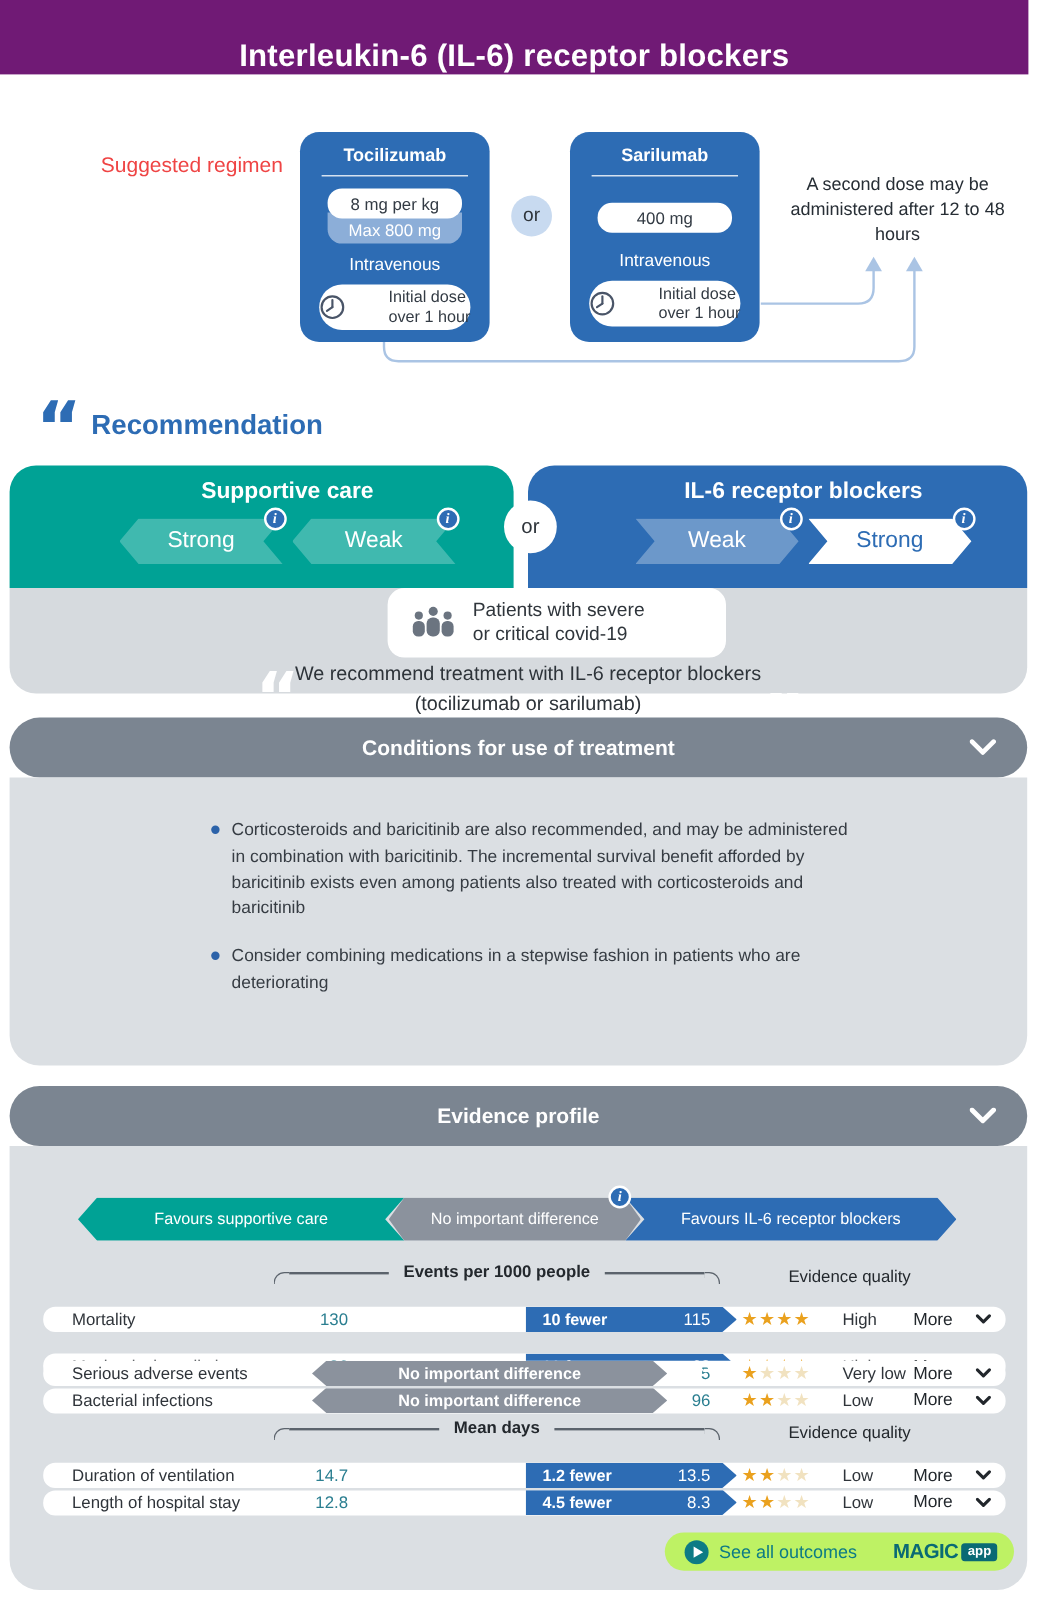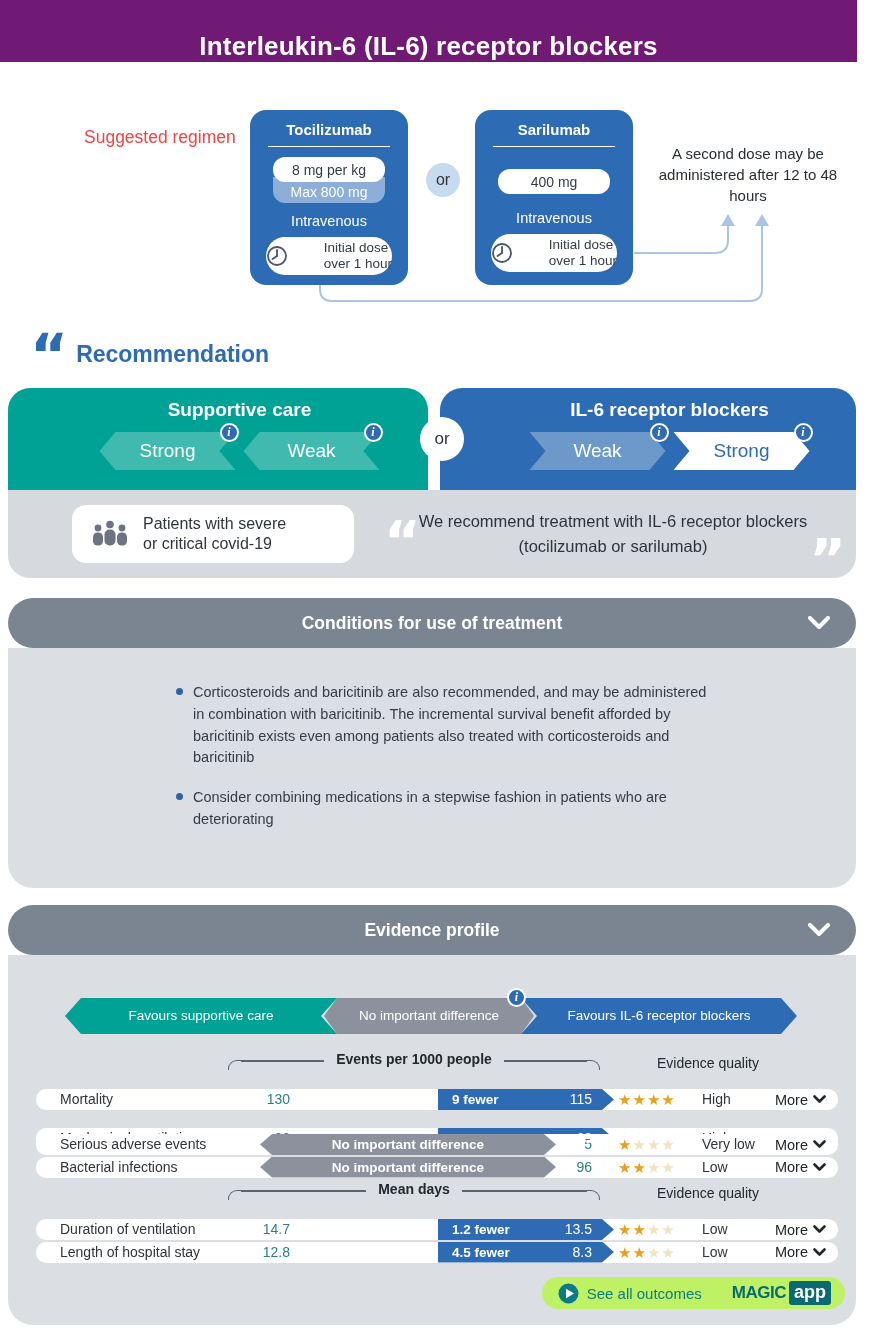--- a/index.html
+++ b/index.html
@@ -59,21 +59,21 @@
   .arrow-label.sel { color:#2d6cb4; }
   .info-badge { position:absolute; top:-9px; right:-3px; width:19px; height:19px; border-radius:50%;
     background:#2d6cb4; border:2px solid #fff; color:#fff; z-index:3;
     font-family:"Liberation Serif", serif; font-style:italic; font-weight:bold; font-size:12px;
     display:flex; align-items:center; justify-content:center; }
   .or-circle { position:absolute; left:412px; top:29px; width:44px; height:44px; border-radius:50%;
     background:#fff; color:#2f353b; font-size:17px; display:flex; align-items:center; justify-content:center; z-index:4; }
 
   
   .pop-panel { position:absolute; left:8px; top:490px; width:848px; height:88px; background:#d6dade;
-    border-radius:0 0 22px 22px; display:flex; align-items:center; }
+    border-radius:0 0 22px 22px; display:flex; align-items:center;flex-direction:column; }
   .patient-box { margin-left:64px; width:282px; height:58px; background:#fff; border-radius:14px;
     display:flex; align-items:center; gap:13px; padding-left:18px; flex:0 0 auto; }
   .patient-box .ptxt { font-size:16px; line-height:1.28; color:#2f353b; }
   .quote-area { flex:1; display:flex; align-items:center; padding:0 14px 0 30px; }
   .q-open, .q-close { font-family:"DejaVu Sans", sans-serif; font-weight:900; color:#fff;
     font-size:56px; line-height:.72; letter-spacing:-4px; }
   .q-open { align-self:flex-start; margin-top:14px; }
   .q-close { align-self:flex-end; margin-bottom:-18px; }
   .quote-text { flex:1; text-align:center; font-size:16.5px; line-height:1.5; color:#2d3339; }
 
@@ -124,32 +124,32 @@
   .shape-fewer .eff { position:absolute; left:14px; line-height:21px; font-size:13.5px; font-weight:bold; color:#fff; }
   .shape-nodiff { position:absolute; left:224px; top:0; width:296px; height:21px; background:#8b929d;
     clip-path:polygon(12px 0, calc(100% - 12px) 0, 100% 50%, calc(100% - 12px) 100%, 12px 100%, 0 50%);
     text-align:center; font-size:13.5px; font-weight:bold; color:#fff; line-height:21px; }
   .result { position:absolute; left:496px; width:60px; top:0; line-height:21px; font-size:14px; text-align:right; }
   .result.in-arrow { color:#fff; z-index:2; }
   .result.out { color:#2a7e90; }
   .stars { position:absolute; left:582px; top:0; line-height:21px; font-size:15px; letter-spacing:1px; }
   .stars .sf { color:#eaa11e; } .stars .se { color:#f1e2c0; }
   .quality { position:absolute; left:666px; top:0; line-height:21px; font-size:14px; color:#2f343a; }
-  .more-btn { position:absolute; right:12px; top:0; height:21px; display:flex; align-items:center; gap:5px;
+  .more-btn { position:absolute; right:12px; top:0; height:21px; display:flex; align-items:center; gap:19px;
     font-size:14.5px; color:#22272c; cursor:pointer; background:none; border:none; padding:0;
     font-family:"Liberation Sans", sans-serif; }
 
   
   .ev-footer { position:absolute; top:322px; right:11px; height:32px; background:#bef264; border-radius:16px;
     display:flex; align-items:center; gap:10px; padding:0 14px 0 10px; }
   .see-all { display:flex; align-items:center; gap:8px; font-size:15px; color:#0d7b85;
     background:none; border:none; cursor:pointer; font-family:"Liberation Sans", sans-serif; }
   .magic-logo { display:flex; align-items:center; margin-left:14px; cursor:pointer; }
   .magic-word { font-size:17px; font-weight:bold; color:#0a6a74; letter-spacing:-.5px; }
-  .magic-badge { background:#0a6a74; color:#fff; font-size:18px; font-weight:bold;
+  .magic-badge { background:#0a6a74; color:#fff; font-size:11px; font-weight:bold;
     padding:1px 5px 2px; border-radius:3px; margin-left:3px; }
 </style>
 </head>
 <body>
 
 <header class="top-banner">
   <h1>Interleukin-6 (IL-6) receptor blockers</h1>
 </header>
 
 <section class="regimen">
@@ -320,21 +320,21 @@
     <div class="b-label">Events per 1000 people</div>
     <div class="b-line"></div>
       <div class="b-end r"></div>
   </div>
   <div class="quality-head" style="top:100px">Evidence quality</div>
 
   <div class="ev-row" style="top:134px">
     <span class="rlabel">Mortality</span>
     <span class="baseline">130</span>
     <div class="shape-fewer">
-      <span class="eff">9 fewer</span>
+      <span class="eff">10 fewer</span>
     </div>
     <span class="result in-arrow">115</span>
     <span class="stars"><span class="sf">★★★★</span><span class="se"></span></span>
     <span class="quality">High</span>
     <button class="more-btn">
       <span>More</span>
       <svg width="13" height="9" viewBox="0 0 13 9">
           <path d="M1.5 1.5 L6.5 6.5 L11.5 1.5" stroke="#22272c" stroke-width="2.6" fill="none" stroke-linecap="round" stroke-linejoin="round"></path>
         </svg>
     </button>

